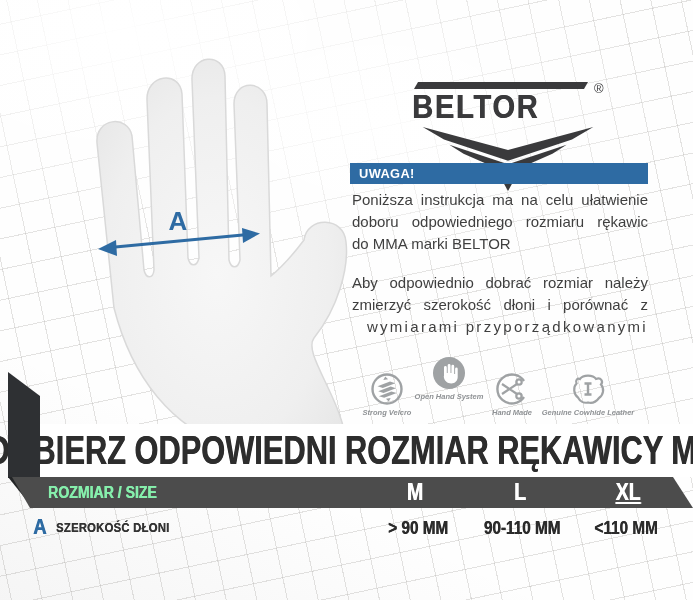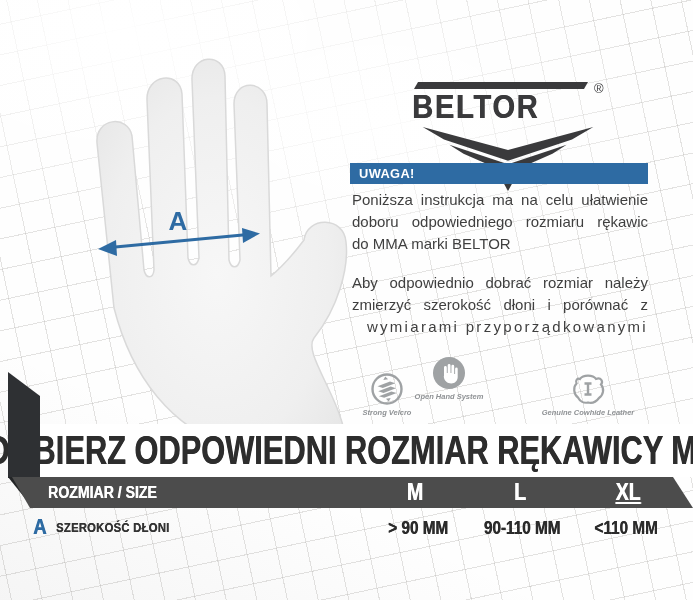--- a/index.html
+++ b/index.html
@@ -75,21 +75,21 @@
     position:absolute;left:8px;top:477px;width:24px;height:30px;background:#232527;
     clip-path:polygon(0 0, 100% 0, 100% 100%);
   }
   
   .size-bar{
     position:absolute;left:0;top:477px;width:693px;height:31px;background:#4c4c4c;
     clip-path:polygon(12px 0, 673px 0, 693px 100%, 30px 100%);
   }
   .sb-label{
     position:absolute;left:48px;top:0;height:31px;display:flex;align-items:center;
-    color:#ffffff;font-size:16px;font-weight:bold;
+    color:#86efac;font-size:16px;font-weight:bold;
   }
   .sb-label .cond{display:inline-block;transform:scaleX(.88);transform-origin:left center;white-space:nowrap;text-shadow:.4px 0 0 currentColor;}
   .sb-col{
     position:absolute;top:0;height:31px;display:flex;align-items:center;justify-content:center;
     transform:translateX(-50%);color:#fff;font-size:23px;font-weight:bold;
   }
   .sb-col span{display:inline-block;transform:scaleX(.85);text-shadow:.6px 0 0 currentColor;}
   .col-m{left:415px;} .col-l{left:520px;} .col-xl{left:628px;text-decoration:underline;}
   .row-marker{
     position:absolute;left:33px;top:514px;font-size:22px;font-weight:bold;color:#2e6ba3;
@@ -199,20 +199,31 @@
   </div>
 
   <div class="feature" style="left:408px;top:356px;width:82px;">
     <svg class="ficon" width="34" height="34" viewBox="0 0 34 34">
       <circle cx="17" cy="17" r="16" fill="#9fa2a4"></circle>
       <path fill="#ffffff" d="M12 20 V11.5 a1.4 1.4 0 0 1 2.8 0 V17 h0.9 V9.3 a1.4 1.4 0 0 1 2.8 0 V17 h0.9 V10.2 a1.4 1.4 0 0 1 2.8 0 V18 h0.9 V12.8 a1.3 1.3 0 0 1 2.6 0 V21 c0 3.8 -2.7 6.4 -6.4 6.4 c-3.7 0 -7.5 -2.4 -7.5 -7.4 z"></path>
     </svg>
     <span class="flabel">Open Hand System</span>
   </div>
 
+  <div class="feature" style="left:482px;top:372px;width:60px;">
+    <svg class="ficon" width="34" height="34" viewBox="0 0 34 34">
+      <path d="M29 9 A14.5 14.5 0 1 0 29 25" fill="none" stroke="#9fa2a4" stroke-width="2.4"></path>
+      <g stroke="#9fa2a4" stroke-width="2.2" fill="none">
+        <circle cx="24" cy="10" r="2.7"></circle>
+        <circle cx="24" cy="24" r="2.7"></circle>
+        <path d="M22 12 L7 22 M22 22 L7 12"></path>
+      </g>
+    </svg>
+    <span class="flabel">Hand Made</span>
+  </div>
 
   <div class="feature" style="left:533px;top:372px;width:110px;">
     <svg class="ficon" width="34" height="34" viewBox="0 0 34 34">
       <path fill="none" stroke="#9fa2a4" stroke-width="2.2" d="M9 7 C12 2.5 22 2.5 25 7 C30 5 32.5 9.5 30 12.5 C33.5 16.5 32.5 23 28 26 C25 30 20.5 31.5 17 30.5 C13 31.5 9 29.5 7 25.5 C2.5 22.5 2 15 5.5 11.5 C4 8.5 6.5 5.5 9 7 Z"></path>
       <g stroke="#9fa2a4" stroke-width="2.4">
         <path d="M13.5 11.5 h7 M13.5 22.5 h7 M17 11.5 v11"></path>
       </g>
     </svg>
     <span class="flabel">Genuine Cowhide Leather</span>
   </div>

